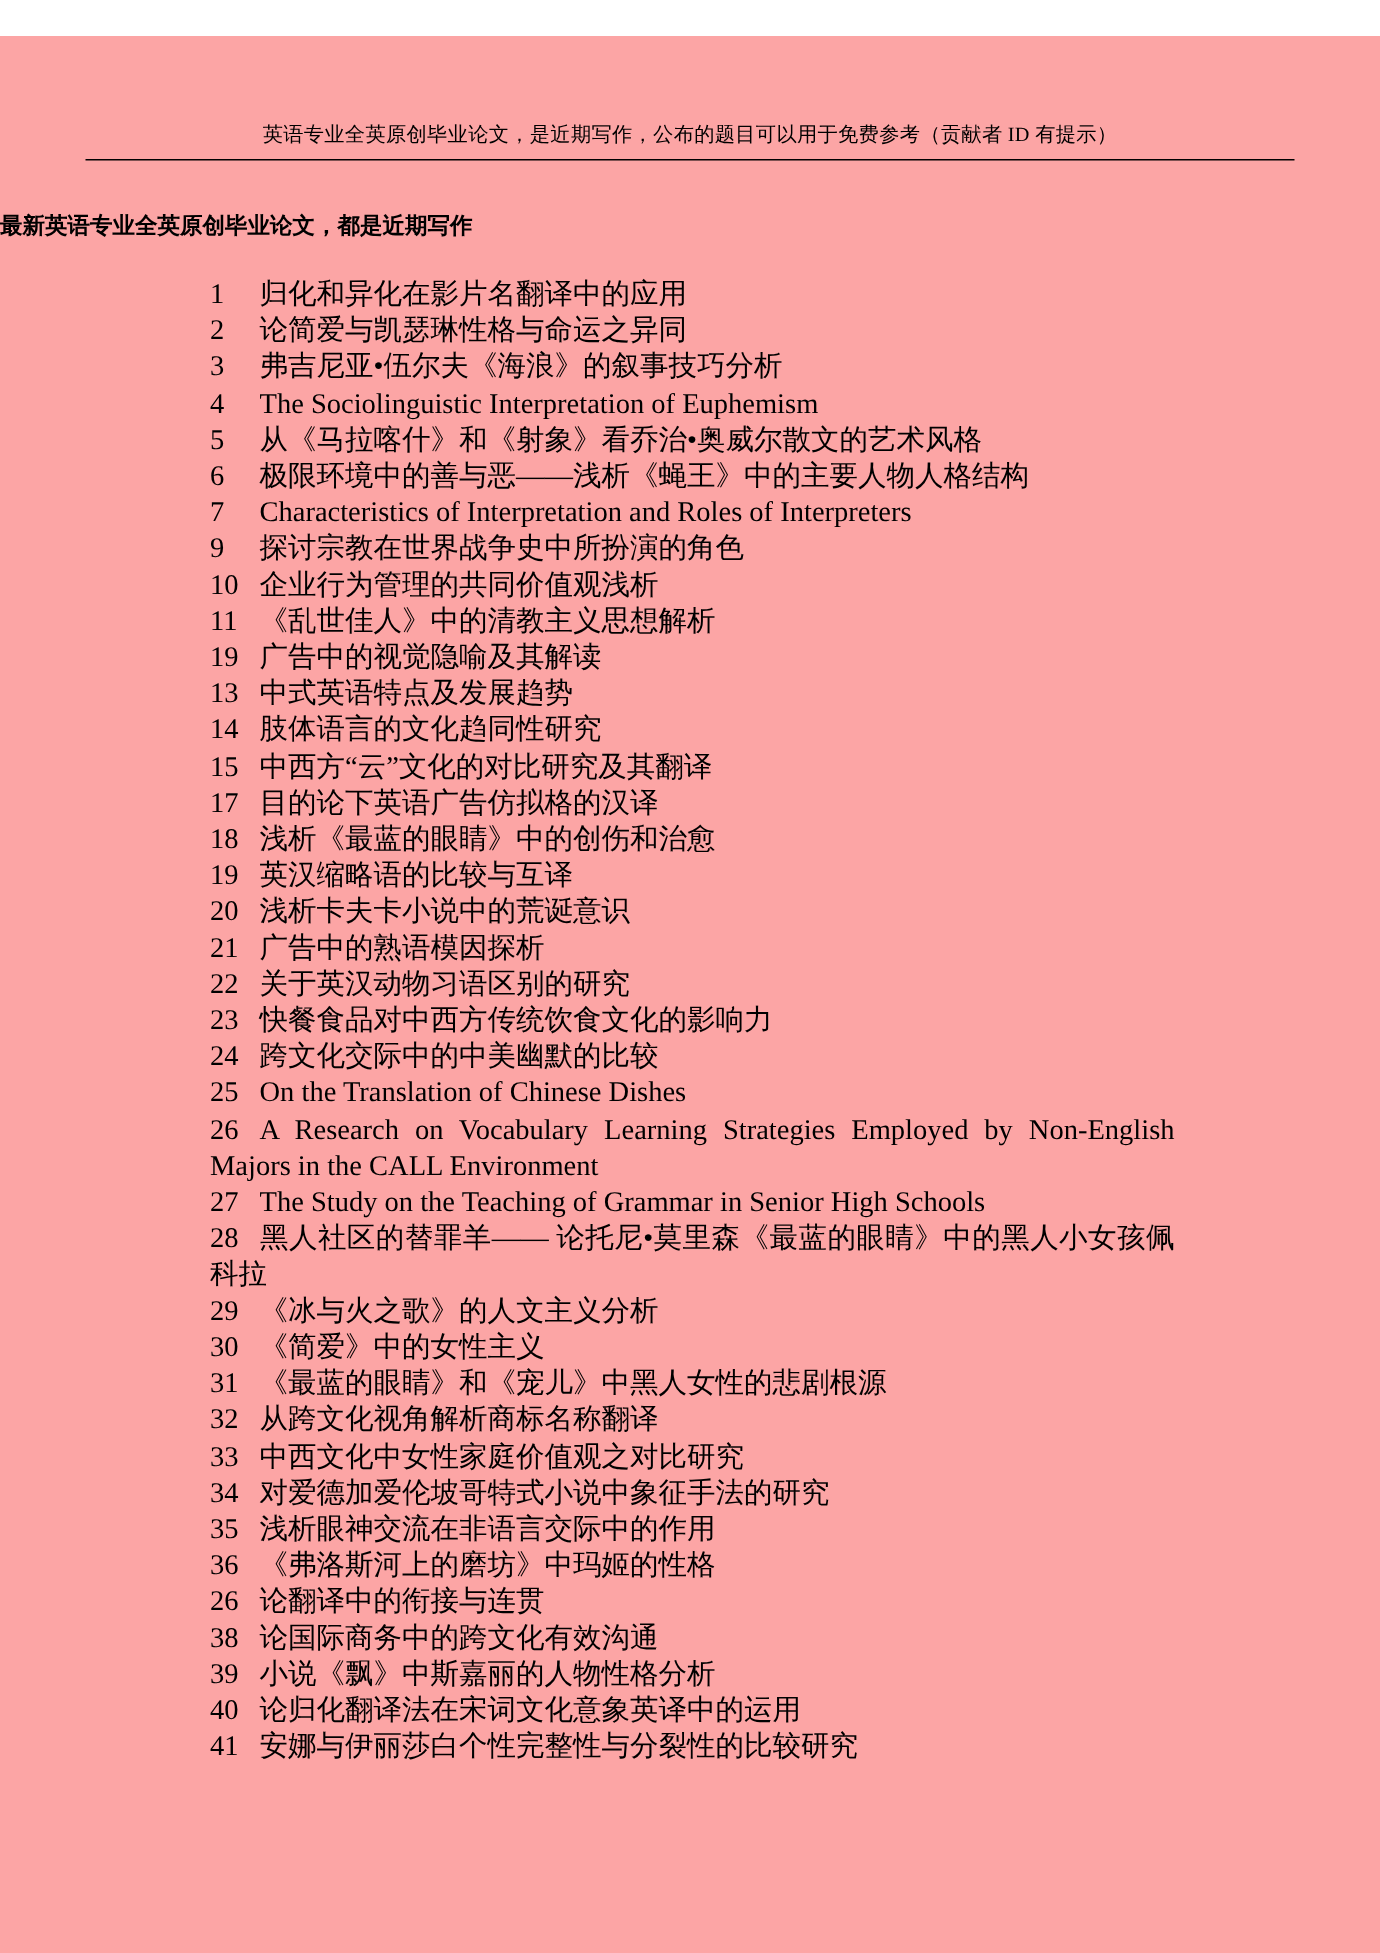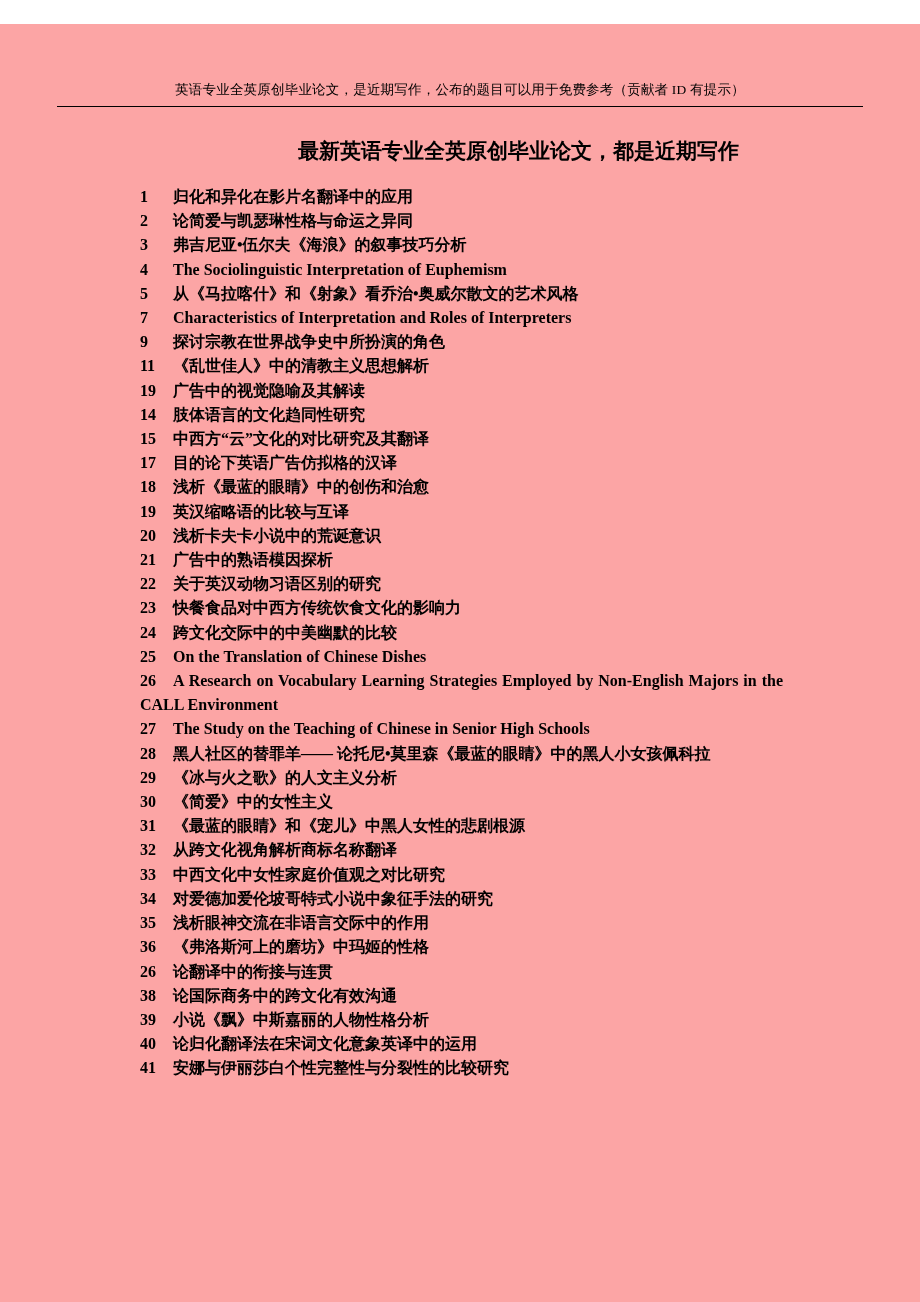--- a/index.html
+++ b/index.html
@@ -29,33 +29,32 @@
     line-height: 18px;
     padding-bottom: 7px;
     border-bottom: 1px solid #000000;
     letter-spacing: 0.2px;
   }
   .doc-title {
     position: absolute;
     top: 116px;
     left: 0;
     width: 739px;
-    text-align: right;
+    text-align: left;
     font-weight: bold;
-    font-size: 21px;
+    font-size: 15px;
     line-height: 22px;
   }
   .thesis-list {
     position: absolute;
     top: 161px;
     left: 140px;
     width: 643px;
-    font-size: 16px;
+    font-size: 19px;
     line-height: 24.2px;
-    font-weight: bold;
   }
   .item {
     text-align: justify;
     text-justify: inter-word;
   }
   .item .num {
     display: inline-block;
     width: 33px;
   }
 </style>
@@ -72,31 +71,34 @@
   <div class="item"><span class="num">1</span><span class="txt">归化和异化在影片名翻译中的应用</span></div>
 
   <div class="item"><span class="num">2</span><span class="txt">论简爱与凯瑟琳性格与命运之异同</span></div>
 
   <div class="item"><span class="num">3</span><span class="txt">弗吉尼亚•伍尔夫《海浪》的叙事技巧分析</span></div>
 
   <div class="item"><span class="num">4</span><span class="txt">The Sociolinguistic Interpretation of Euphemism</span></div>
 
   <div class="item"><span class="num">5</span><span class="txt">从《马拉喀什》和《射象》看乔治•奥威尔散文的艺术风格</span></div>
 
+  <div class="item"><span class="num">6</span><span class="txt">极限环境中的善与恶——浅析《蝇王》中的主要人物人格结构</span></div>
 
   <div class="item"><span class="num">7</span><span class="txt">Characteristics of Interpretation and Roles of Interpreters</span></div>
 
 
   <div class="item"><span class="num">9</span><span class="txt">探讨宗教在世界战争史中所扮演的角色</span></div>
 
+  <div class="item"><span class="num">10</span><span class="txt">企业行为管理的共同价值观浅析</span></div>
 
   <div class="item"><span class="num">11</span><span class="txt">《乱世佳人》中的清教主义思想解析</span></div>
 
   <div class="item"><span class="num">19</span><span class="txt">广告中的视觉隐喻及其解读</span></div>
 
+  <div class="item"><span class="num">13</span><span class="txt">中式英语特点及发展趋势</span></div>
 
   <div class="item"><span class="num">14</span><span class="txt">肢体语言的文化趋同性研究</span></div>
 
   <div class="item"><span class="num">15</span><span class="txt">中西方“云”文化的对比研究及其翻译</span></div>
 
 
   <div class="item"><span class="num">17</span><span class="txt">目的论下英语广告仿拟格的汉译</span></div>
 
   <div class="item"><span class="num">18</span><span class="txt">浅析《最蓝的眼睛》中的创伤和治愈</span></div>
 
@@ -109,21 +111,21 @@
   <div class="item"><span class="num">22</span><span class="txt">关于英汉动物习语区别的研究</span></div>
 
   <div class="item"><span class="num">23</span><span class="txt">快餐食品对中西方传统饮食文化的影响力</span></div>
 
   <div class="item"><span class="num">24</span><span class="txt">跨文化交际中的中美幽默的比较</span></div>
 
   <div class="item"><span class="num">25</span><span class="txt">On the Translation of Chinese Dishes</span></div>
 
   <div class="item"><span class="num">26</span><span class="txt">A Research on Vocabulary Learning Strategies Employed by Non-English Majors in the CALL Environment</span></div>
 
-  <div class="item"><span class="num">27</span><span class="txt">The Study on the Teaching of Chinese in Senior High Schools</span></div>
+  <div class="item"><span class="num">27</span><span class="txt">The Study on the Teaching of Grammar in Senior High Schools</span></div>
 
   <div class="item"><span class="num">28</span><span class="txt">黑人社区的替罪羊—— 论托尼•莫里森《最蓝的眼睛》中的黑人小女孩佩科拉</span></div>
 
   <div class="item"><span class="num">29</span><span class="txt">《冰与火之歌》的人文主义分析</span></div>
 
   <div class="item"><span class="num">30</span><span class="txt">《简爱》中的女性主义</span></div>
 
   <div class="item"><span class="num">31</span><span class="txt">《最蓝的眼睛》和《宠儿》中黑人女性的悲剧根源</span></div>
 
   <div class="item"><span class="num">32</span><span class="txt">从跨文化视角解析商标名称翻译</span></div>

